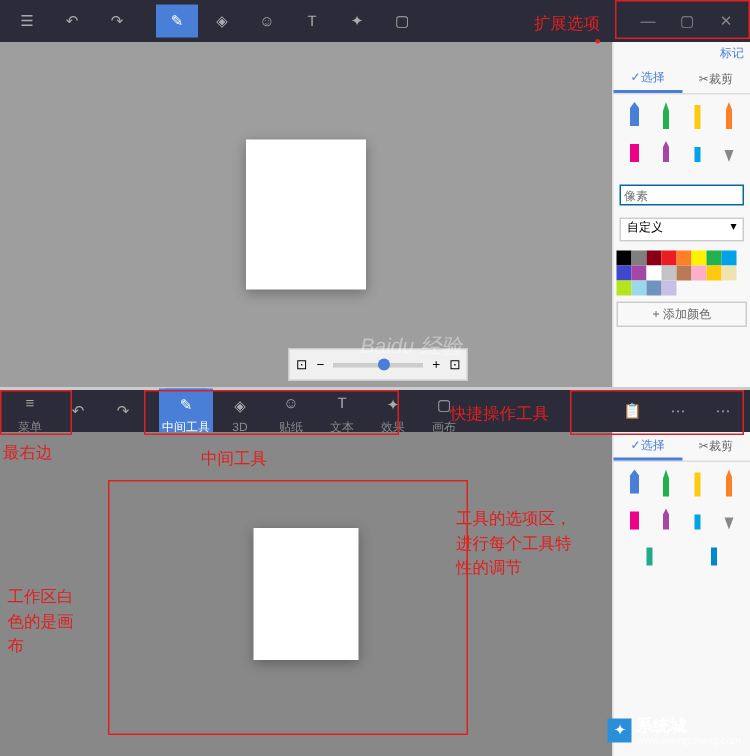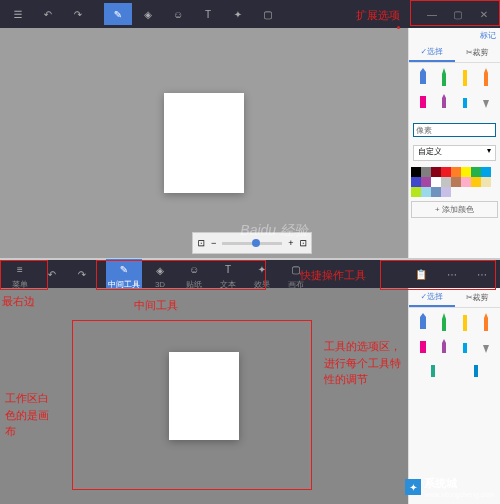--- a/index.html
+++ b/index.html
@@ -274,21 +274,21 @@
   </div>
 
   <div class="annot" style="top:0;left:0;width:48px;height:30px"></div>
   <div class="annot-label" style="top:34px;left:2px">最右边</div>
   <div class="annot" style="top:0;left:96px;width:170px;height:30px"></div>
   <div class="annot-label" style="top:38px;left:134px">中间工具</div>
   <div class="annot" style="top:0;left:380px;width:116px;height:30px"></div>
   <div class="annot-label" style="top:8px;left:300px">快捷操作工具</div>
   <div class="annot" style="top:60px;left:72px;width:240px;height:170px"></div>
   <div class="annot-label" style="top:130px;left:5px;width:50px;white-space:normal;line-height:1.5">工作区白色的是画布</div>
-  <div class="annot-label" style="top:78px;left:324px;width:78px;white-space:normal;line-height:1.5">工具的选项区，进行每个工具特性的调节</div>
+  <div class="annot-label" style="top:78px;left:304px;width:78px;white-space:normal;line-height:1.5">工具的选项区，进行每个工具特性的调节</div>
   <div class="wm2">
     <div class="wm2-icon">✦</div>
     <div>
       <div style="font-weight:bold">系统城</div>
       <div style="font-size:7px;opacity:.8">www.xitongcheng.com</div>
     </div>
   </div>
 </div>
 
 </body></html>

